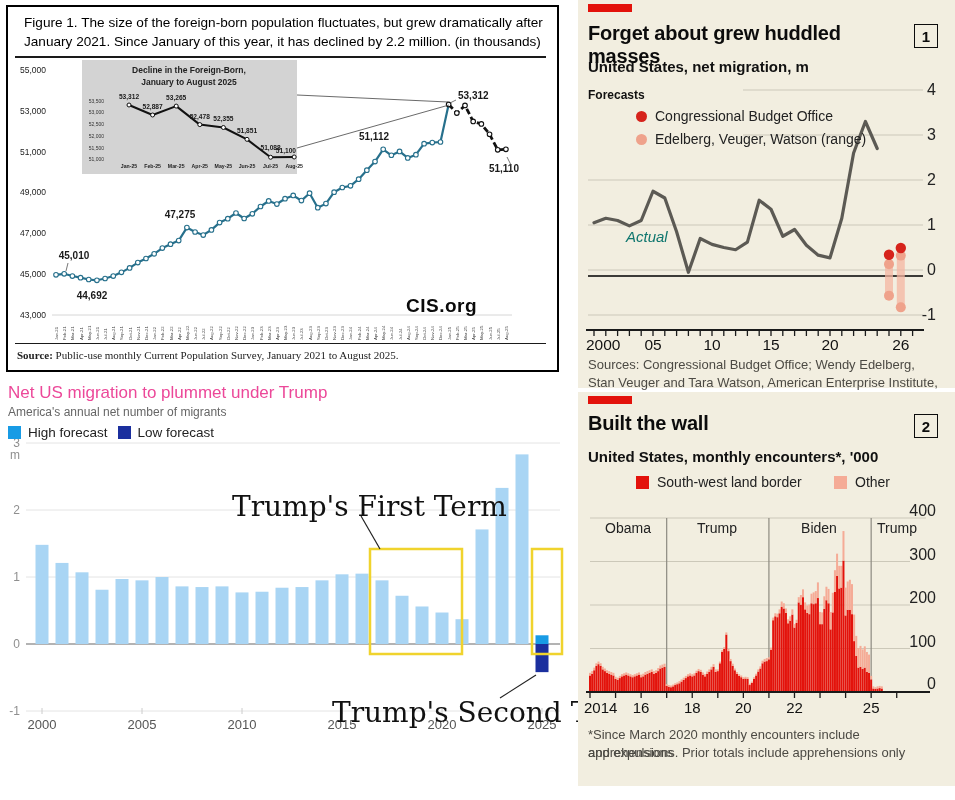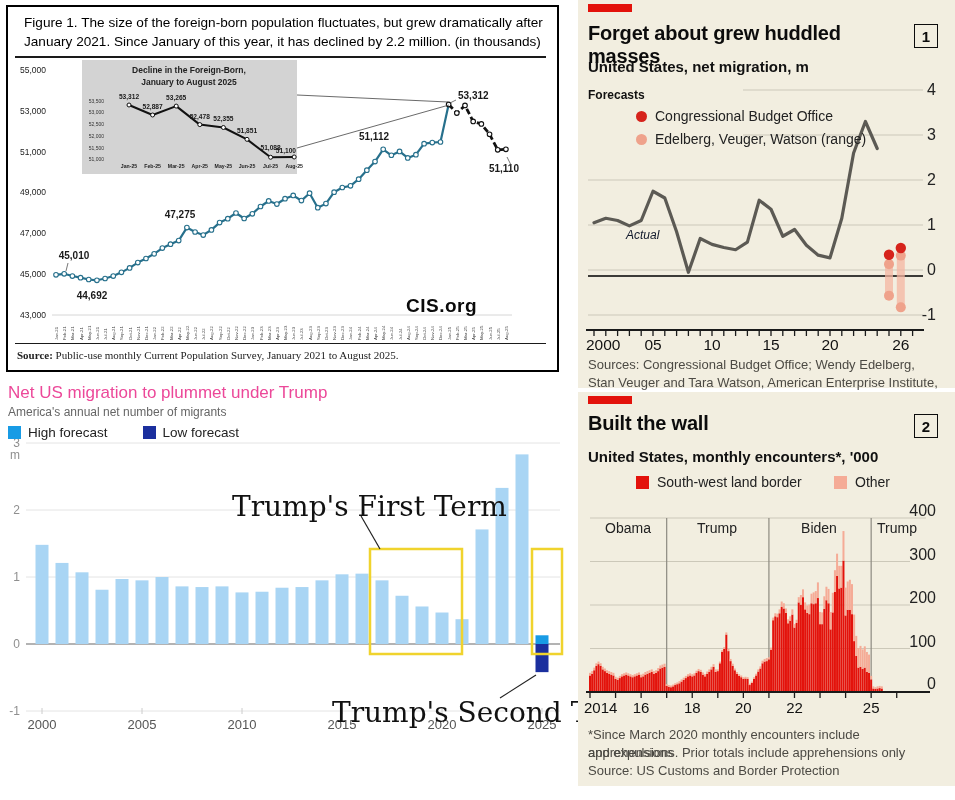--- a/index.html
+++ b/index.html
@@ -10,41 +10,41 @@
   #cis-title{left:8px;top:6px;width:532px;font-size:13.6px;line-height:1.42;color:#000;margin-left:8px;}
   #cis-rule{left:7px;top:49px;width:531px;border-top:2px solid #1a1a1a;}
   #cis-svg{left:0;top:0;width:549px;height:359px;}
   #cis-watermark{left:398px;top:288px;font-size:19px;font-weight:800;color:#0a0a0a;letter-spacing:.5px;}
   #cis-source-rule{left:7px;top:336px;width:531px;border-top:1.5px solid #1a1a1a;}
   #cis-source{left:9px;top:342px;width:520px;font-family:"Liberation Serif",serif;font-size:11px;color:#222;}
   
   #panel-net{left:0;top:378px;width:566px;height:422px;background:#fff;}
   #net-title{left:8px;top:5px;font-size:17px;color:#ec4899;text-align:right;}
   #net-subtitle{left:8px;top:27px;font-size:12px;color:#666;}
-  #net-legend{left:8px;top:47px;font-size:13.5px;color:#222;display:flex;gap:35px;align-items:center;}
+  #net-legend{left:8px;top:47px;font-size:13.5px;color:#222;display:flex;gap:10px;align-items:center;}
   .sw{display:inline-block;width:13px;height:13px;margin-right:7px;vertical-align:-2px;}
   #net-svg{left:0;top:0;width:566px;height:422px;}
   .term-note{font-family:"DejaVu Serif",serif;font-size:28px;color:#111;white-space:nowrap;}
   #note-term1{left:232px;top:112px;}
   #note-term2{left:332px;top:318px;}
   #net-source{left:8px;top:382px;font-size:12.5px;color:#9a9a9a;}
   
   .econ{background:#f2eee0;}
   #panel-econ1{left:578px;top:0;width:377px;height:388px;}
   #panel-econ2{left:578px;top:392px;width:377px;height:394px;}
   .redtab{width:44px;height:8px;background:#e3120b;}
   .econ-title{font-size:20px;font-weight:700;color:#0c0c0c;letter-spacing:-.2px;}
   .econ-sub{font-size:15px;font-weight:700;color:#111;}
   .numbox{width:22px;height:22px;border:1.5px solid #0c0c0c;display:flex;align-items:center;justify-content:center;font-size:15px;font-weight:700;color:#0c0c0c;}
   .legend-dot{display:inline-block;width:11px;height:11px;border-radius:50%;margin-right:8px;vertical-align:-1px;}
   .legend-sq{display:inline-block;width:13px;height:13px;margin-right:8px;vertical-align:-2px;}
   .econ-src{font-size:13px;color:#4c4a44;line-height:1.35;}
   #econ1-forecasts{left:10px;top:88px;font-size:12px;font-weight:700;color:#111;text-align:center;}
   .econ1-leg{font-size:14px;color:#222;margin-left:48px;}
-  #econ1-actual{left:48px;top:228px;font-style:italic;font-size:12px;color:#0f172a;}
+  #econ1-actual{left:48px;top:228px;font-style:italic;font-size:15px;color:#0f766e;}
   svg{display:block;}
 </style>
 </head>
 <body>
 
 <div id="panel-cis" class="abs">
   <svg id="cis-svg" class="abs" viewBox="0 0 549 359">
       <text x="38" y="66" font-size="8.5" fill="#222" text-anchor="end" font-family="&quot;Liberation Sans&quot;,sans-serif">55,000</text>
       <text x="38" y="106.80000000000001" font-size="8.5" fill="#222" text-anchor="end" font-family="&quot;Liberation Sans&quot;,sans-serif">53,000</text>
       <text x="38" y="147.60000000000002" font-size="8.5" fill="#222" text-anchor="end" font-family="&quot;Liberation Sans&quot;,sans-serif">51,000</text>
@@ -674,14 +674,13 @@
       <text x="293.15999999999997" y="321" font-size="15" fill="#111" text-anchor="middle" font-family="&quot;Liberation Sans&quot;,sans-serif">25</text>
     </svg>
   <div class="abs redtab" style="left:10px;top:4px"></div>
   <div class="abs econ-title" style="left:10px;top:20px">Built the wall</div>
   <div class="abs numbox" style="left:336px;top:22px">2</div>
   <div class="abs econ-sub" style="left:10px;top:56px">United States, monthly encounters*, '000</div>
   <div class="abs econ1-leg" style="left:10px;top:82px"><span class="legend-sq" id="sq-sw" style="background: rgb(227, 18, 11);"></span><span>South-west land border</span></div>
   <div class="abs econ1-leg" style="left:208px;top:82px"><span class="legend-sq" id="sq-other" style="background: rgb(245, 171, 150);"></span><span>Other</span></div>
   <div class="abs econ-src" style="left:10px;top:334px;width:360px">*Since March 2020 monthly encounters include apprehensions</div>
   <div class="abs econ-src" style="left:10px;top:352px;width:360px">and expulsions. Prior totals include apprehensions only</div>
-  <div class="abs econ-src" style="left:10px;top:370px;width:360px">Source: US Customs and Border Protection</div>
 </div>
 
 </body></html>

